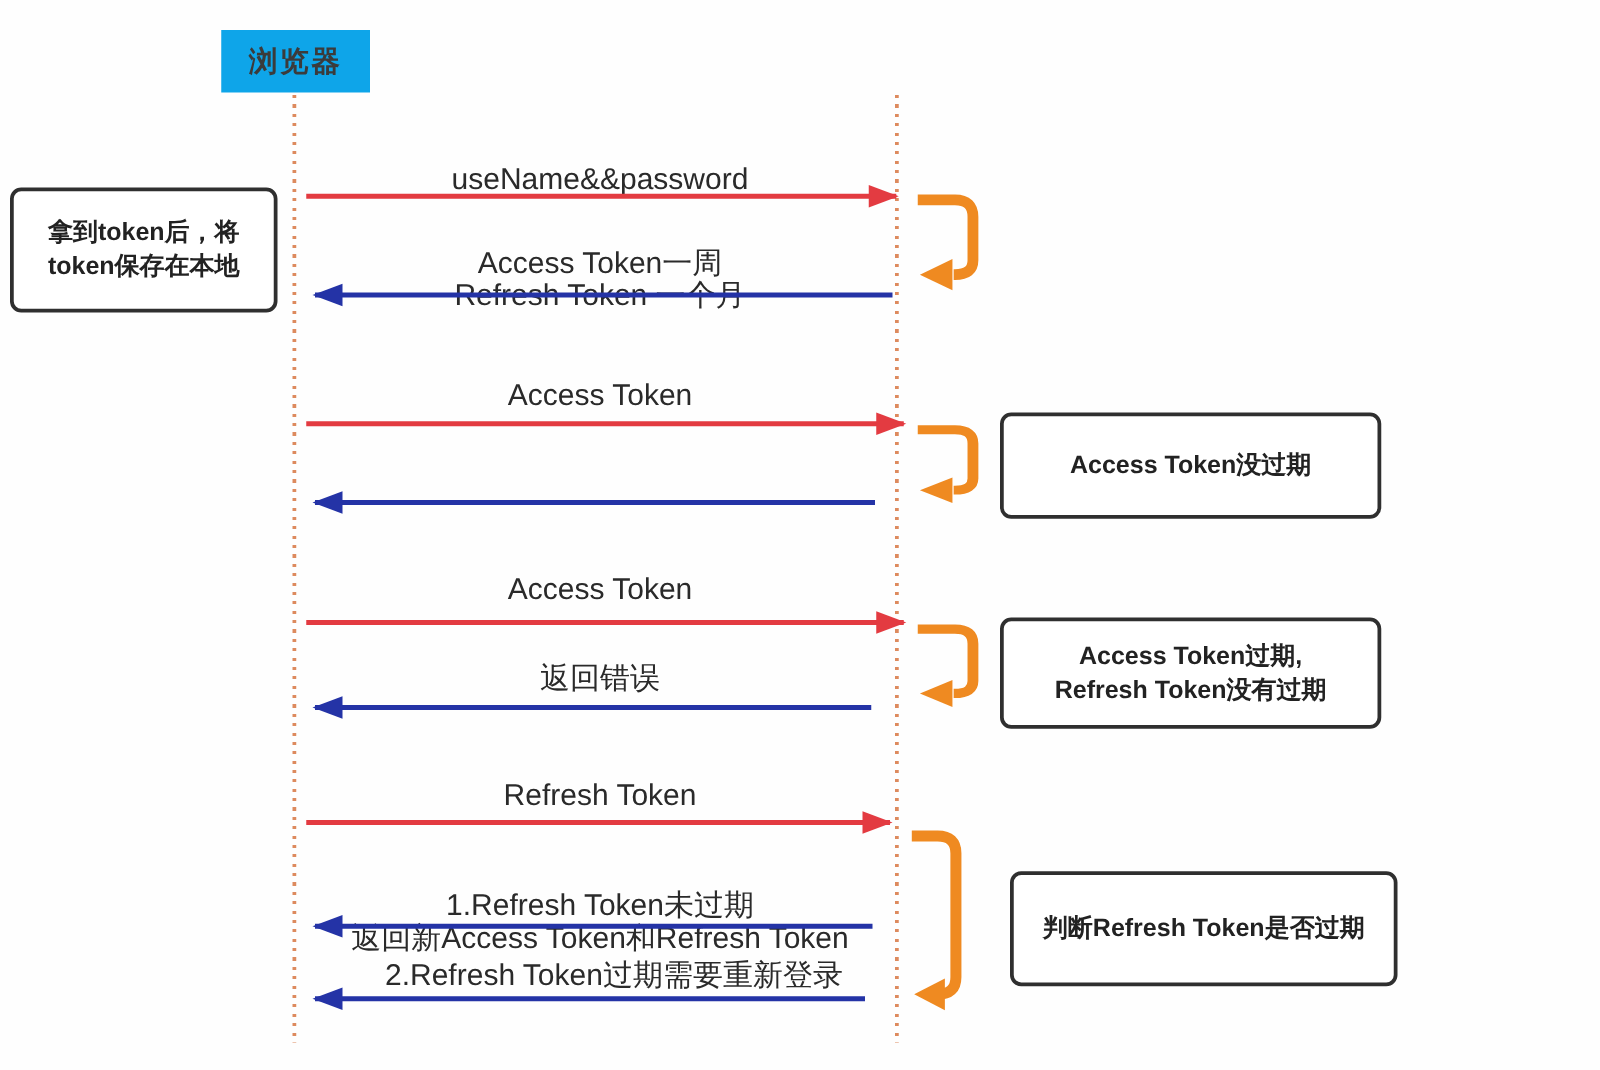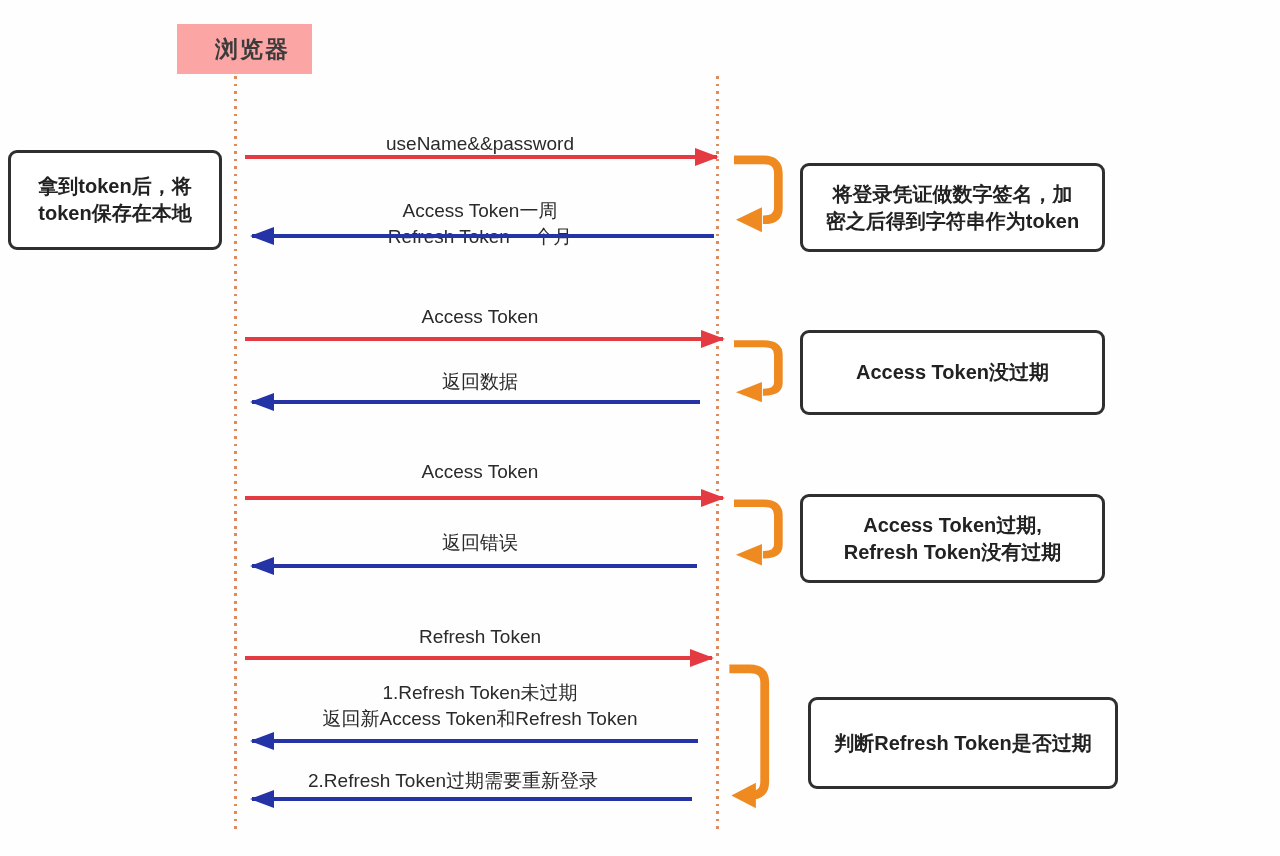--- a/index.html
+++ b/index.html
@@ -1,37 +1,37 @@
 <!DOCTYPE html>
 <html><head>
 <meta charset="utf-8">
 <style>
   html,body{margin:0;padding:0;background:#ffffff;}
   body{font-family:"Liberation Sans","DejaVu Sans",sans-serif;}
   .stage{position:relative;width:1280px;height:856px;background:#fefefe;overflow:hidden;}
 
   
-  .actor{position:absolute;background:#fca5a5;color:#3b3b3b;display:flex;align-items:center;justify-content:center;
-         font-size:23px;font-weight:600;letter-spacing:2px;padding-left:16px;}
+  .actor{position:absolute;background:#0ea5e9;color:#3b3b3b;display:flex;align-items:center;justify-content:center;
+         font-size:23px;font-weight:600;letter-spacing:2px;}
 
   
   .lifeline{position:absolute;width:3px;
     background-image:repeating-linear-gradient(to bottom,#dd8a5e 0px,#dd8a5e 2.5px,transparent 2.5px,transparent 7.5px);}
 
   
   .arrow{position:absolute;height:4px;}
   .arrow.red{background:#E33B41;}
   .arrow.blue{background:#2433A6;}
   .arrow.red::after{content:"";position:absolute;right:-2px;top:-7px;width:0;height:0;
     border-left:24px solid #E33B41;border-top:9px solid transparent;border-bottom:9px solid transparent;}
   .arrow.blue::before{content:"";position:absolute;left:-2px;top:-7px;width:0;height:0;
     border-right:24px solid #2433A6;border-top:9px solid transparent;border-bottom:9px solid transparent;}
 
   
-  .msg-label{position:absolute;color:#2a2a2a;font-size:19px;line-height:26px;text-align:center;white-space:pre-line;}
+  .msg-label{position:absolute;color:#2a2a2a;font-size:24px;line-height:26px;text-align:center;white-space:pre-line;}
   .msg-label.left-align{text-align:left;}
 
   
   .note{position:absolute;background:#ffffff;border:3px solid #2f2f2f;border-radius:9px;
         display:flex;align-items:center;justify-content:center;text-align:center;
         color:#222;font-size:20px;font-weight:bold;line-height:27px;white-space:pre-line;padding:16px 10px;box-sizing:border-box;}
 
   
   .bracket{position:absolute;}
   .bracket path{fill:none;stroke:#EF8A21;stroke-width:9;stroke-linejoin:round;stroke-linecap:butt;}
@@ -55,33 +55,32 @@
   <div class="msg-label" style="left:245px;top:131px;width:470px;">useName&amp;&amp;password</div>
   <div class="arrow red" style="left:245px;top:155px;width:472px;"></div>
 
   <div class="msg-label" style="left:245px;top:178px;width:470px;margin-top:20px;">Access Token一周
 Refresh Token 一个月</div>
   <div class="arrow blue" style="left:252px;top:234px;width:462px;"></div>
 
   <div class="msg-label" style="left:245px;top:304px;width:470px;">Access Token</div>
   <div class="arrow red" style="left:245px;top:337px;width:478px;"></div>
 
-  <div class="msg-label" style="left:245px;top:369px;width:470px;">返回数据</div>
   <div class="arrow blue" style="left:252px;top:400px;width:448px;"></div>
 
   <div class="msg-label" style="left:245px;top:459px;width:470px;">Access Token</div>
   <div class="arrow red" style="left:245px;top:496px;width:478px;"></div>
 
   <div class="msg-label" style="left:245px;top:530px;width:470px;">返回错误</div>
   <div class="arrow blue" style="left:252px;top:564px;width:445px;"></div>
 
   <div class="msg-label" style="left:245px;top:624px;width:470px;">Refresh Token</div>
   <div class="arrow red" style="left:245px;top:656px;width:467px;"></div>
 
-  <div class="msg-label" style="left:245px;top:680px;width:470px;">1.Refresh Token未过期
+  <div class="msg-label" style="left:245px;top:712px;width:470px;">1.Refresh Token未过期
 返回新Access Token和Refresh Token</div>
   <div class="arrow blue" style="left:252px;top:739px;width:446px;"></div>
 
   <div class="msg-label left-align" style="left:308px;top:768px;width:420px;">2.Refresh Token过期需要重新登录</div>
   <div class="arrow blue" style="left:252px;top:797px;width:440px;"></div>
 
   <svg class="bracket" style="left:734px;top:150px;" width="54" height="97" viewBox="0 0 56 100" aria-hidden="true">
     <path d="M0,10 H31 Q46,10 46,24 V60 Q46,72 31,72 H30"></path>
     <polygon points="2,72 29,59 29,85"></polygon>
   </svg>
@@ -94,22 +93,20 @@
   <svg class="bracket" style="left:734px;top:495px;" width="54" height="83" viewBox="0 0 56 100" aria-hidden="true" preserveAspectRatio="none">
     <path d="M0,10 H31 Q46,10 46,24 V60 Q46,72 31,72 H30"></path>
     <polygon points="2,72 29,59 29,85"></polygon>
   </svg>
 
   <svg class="bracket" style="left:729px;top:660px;" width="42" height="162" viewBox="0 0 42 165" aria-hidden="true">
     <path d="M0,9 H21 Q36,9 36,23 V124 Q36,138 21,138 H22"></path>
     <polygon points="2,138 27,125 27,151"></polygon>
   </svg>
 
-  <div class="note" style="left:800px;top:163px;width:305px;height:89px;">将登录凭证做数字签名，加
-密之后得到字符串作为token</div>
   <div class="note" style="left:800px;top:330px;width:305px;height:85px;">Access Token没过期</div>
   <div class="note" style="left:800px;top:494px;width:305px;height:89px;">Access Token过期,
 Refresh Token没有过期</div>
   <div class="note" style="left:808px;top:697px;width:310px;height:92px;">判断Refresh Token是否过期</div>
 
   <div class="watermark" style="left:1090px;top:832px;width:182px;">@稀土掘金技术社区</div>
 
 </div>
 
 </body></html>

